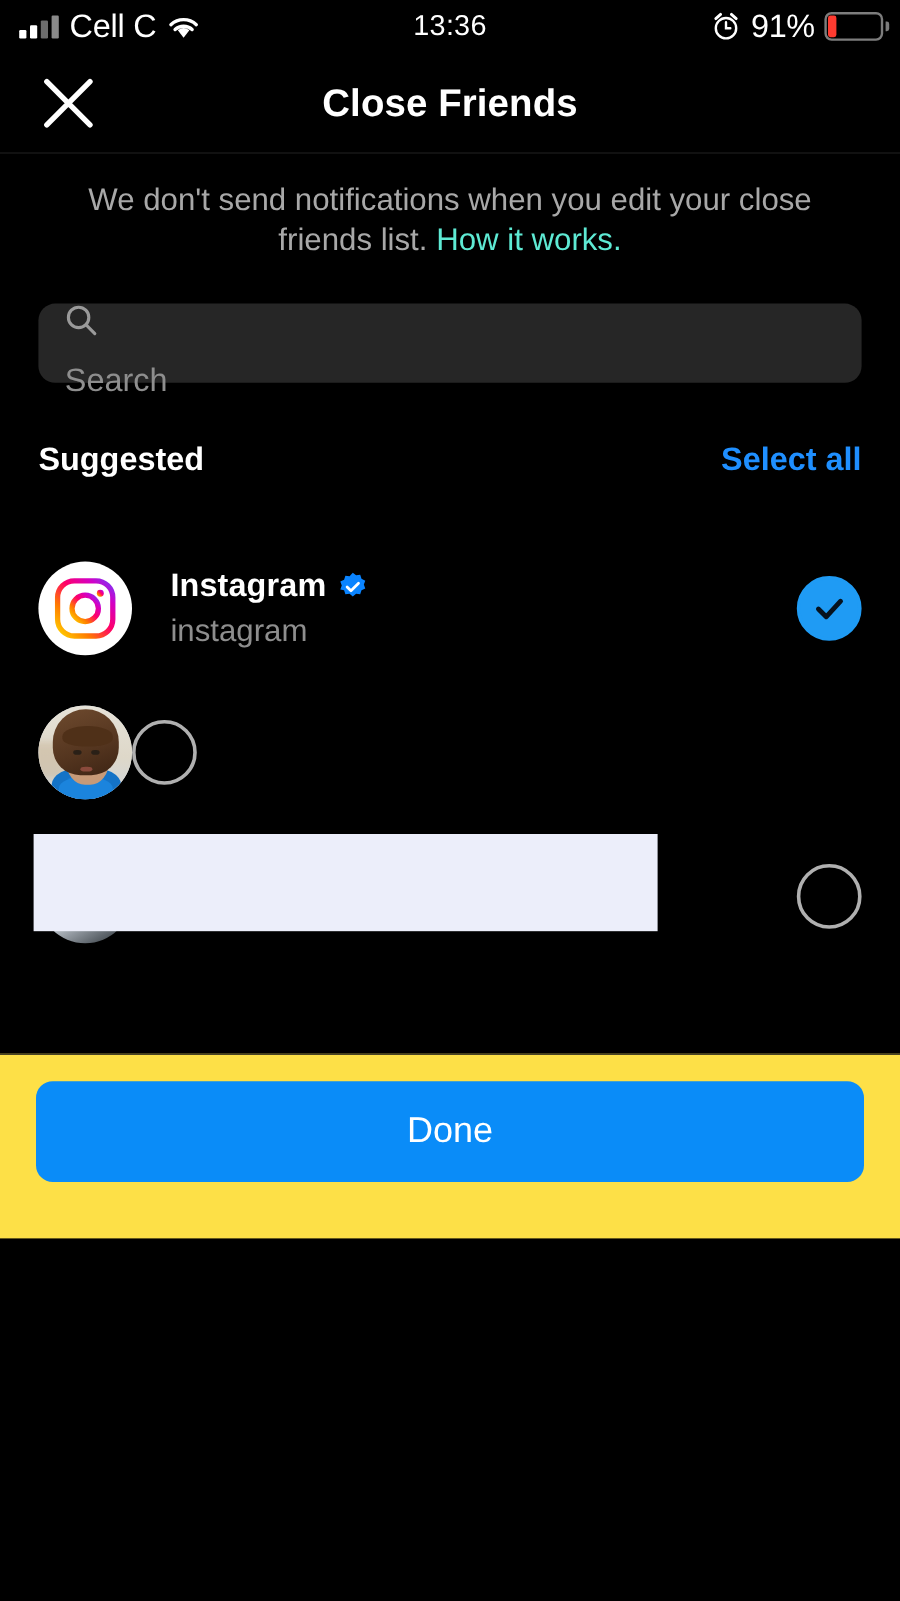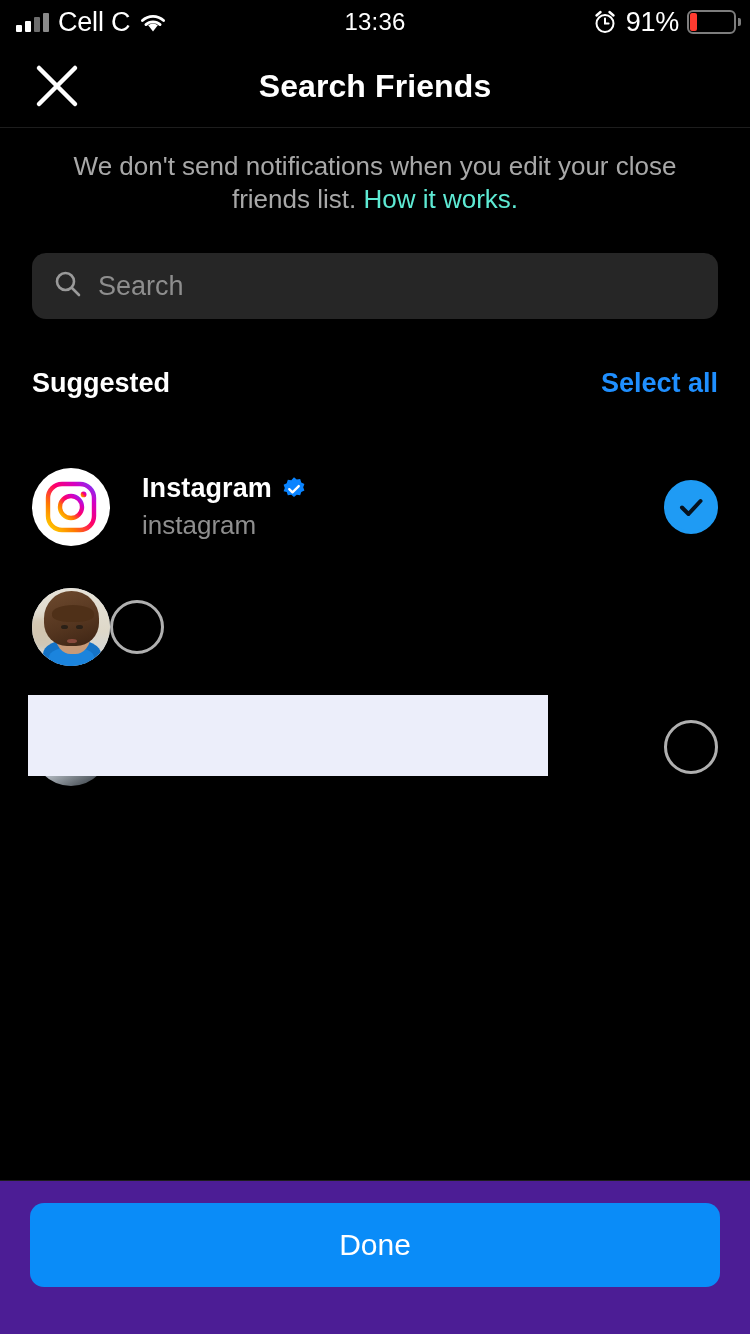--- a/index.html
+++ b/index.html
@@ -2,21 +2,21 @@
 <html><head>
 <meta charset="utf-8">
 <style>
   * { margin:0; padding:0; box-sizing:border-box; }
   html, body {
     width:750px; height:1334px;
     background:#000;
     font-family:"Liberation Sans", sans-serif;
     overflow:hidden;
   }
-  .screen { position:relative; width:750px; height:1334px; background:#000;padding-left:16px; }
+  .screen { position:relative; width:750px; height:1032px; background:#000;padding-left:16px; }
 
   
   .statusbar {
     position:absolute; top:0; left:0; width:750px; height:44px;
     display:flex; align-items:center; color:#fff;
   }
   .sb-left { position:absolute; left:16px; display:flex; align-items:center; gap:9px; }
   .bars { display:flex; align-items:flex-end; gap:3px; height:19px; }
   .bars i { display:block; width:6px; border-radius:1px; background:#fff; }
   .bars i.b1 { height:7px; }
@@ -63,22 +63,23 @@
   .subtitle {
     position:absolute; top:150px; left:60px; width:630px;
     text-align:center; color:#a8a8a8; font-size:26px; line-height:1.26;
   }
   .subtitle .link { color:#5eead4; }
 
   
   .searchbar {
     position:absolute; top:253px; left:32px; width:686px; height:66px;
     background:#262626; border-radius:14px;
-    display:flex; align-items:center; padding:0 22px; gap:16px;
+    display:flex; align-items:flex-start; padding:0 22px; gap:16px;
     cursor:text;
+    flex-direction:column;
   }
   .search-placeholder { color:#8e8e8e; font-size:27px; }
 
   
   .section-head {
     position:absolute; top:368px; left:32px; width:686px;
     display:flex; align-items:center; justify-content:space-between;
   }
   .section-title { color:#fff; font-size:27px; font-weight:700; }
   .select-all { color:#1f8fff; font-size:27px; font-weight:600; cursor:pointer;text-align:right; }
@@ -155,21 +156,21 @@
 
   
   .redaction {
     position:absolute; left:28px; top:695px; width:520px; height:81px;
     background:#eceefa;
   }
 
   
   .footer {
     position:absolute; left:0; bottom:0; width:750px; height:154px;
-    border-top:1px solid #1d1d1d; background:#4c1d95;
+    border-top:1px solid #1d1d1d; background:#fde047;
   }
   .done-btn {
     position:absolute; left:30px; top:22px; width:690px; height:84px;
     background:#0a8cf8; border-radius:14px; border:none;
     color:#fff; font-size:30px; font-family:"Liberation Sans", sans-serif;
     display:flex; align-items:center; justify-content:center; cursor:pointer;
   }
 </style>
 </head>
 <body>
@@ -211,21 +212,21 @@
       </span>
     </div>
   </div>
 
   <div class="header">
     <div class="close-btn">
       <svg width="46" height="46" viewBox="0 0 46 46">
         <path d="M5 5 L41 41 M41 5 L5 41" stroke="#fff" stroke-width="4.5" stroke-linecap="round"></path>
       </svg>
     </div>
-    <div class="page-title">Search Friends</div>
+    <div class="page-title">Close Friends</div>
   </div>
 
   <div class="subtitle">
     <span>We don't send notifications when you edit your close friends list.</span>
     <span class="link">How it works.</span>
   </div>
 
   <div class="searchbar">
     <span>
       <svg width="28" height="28" viewBox="0 0 28 28">

